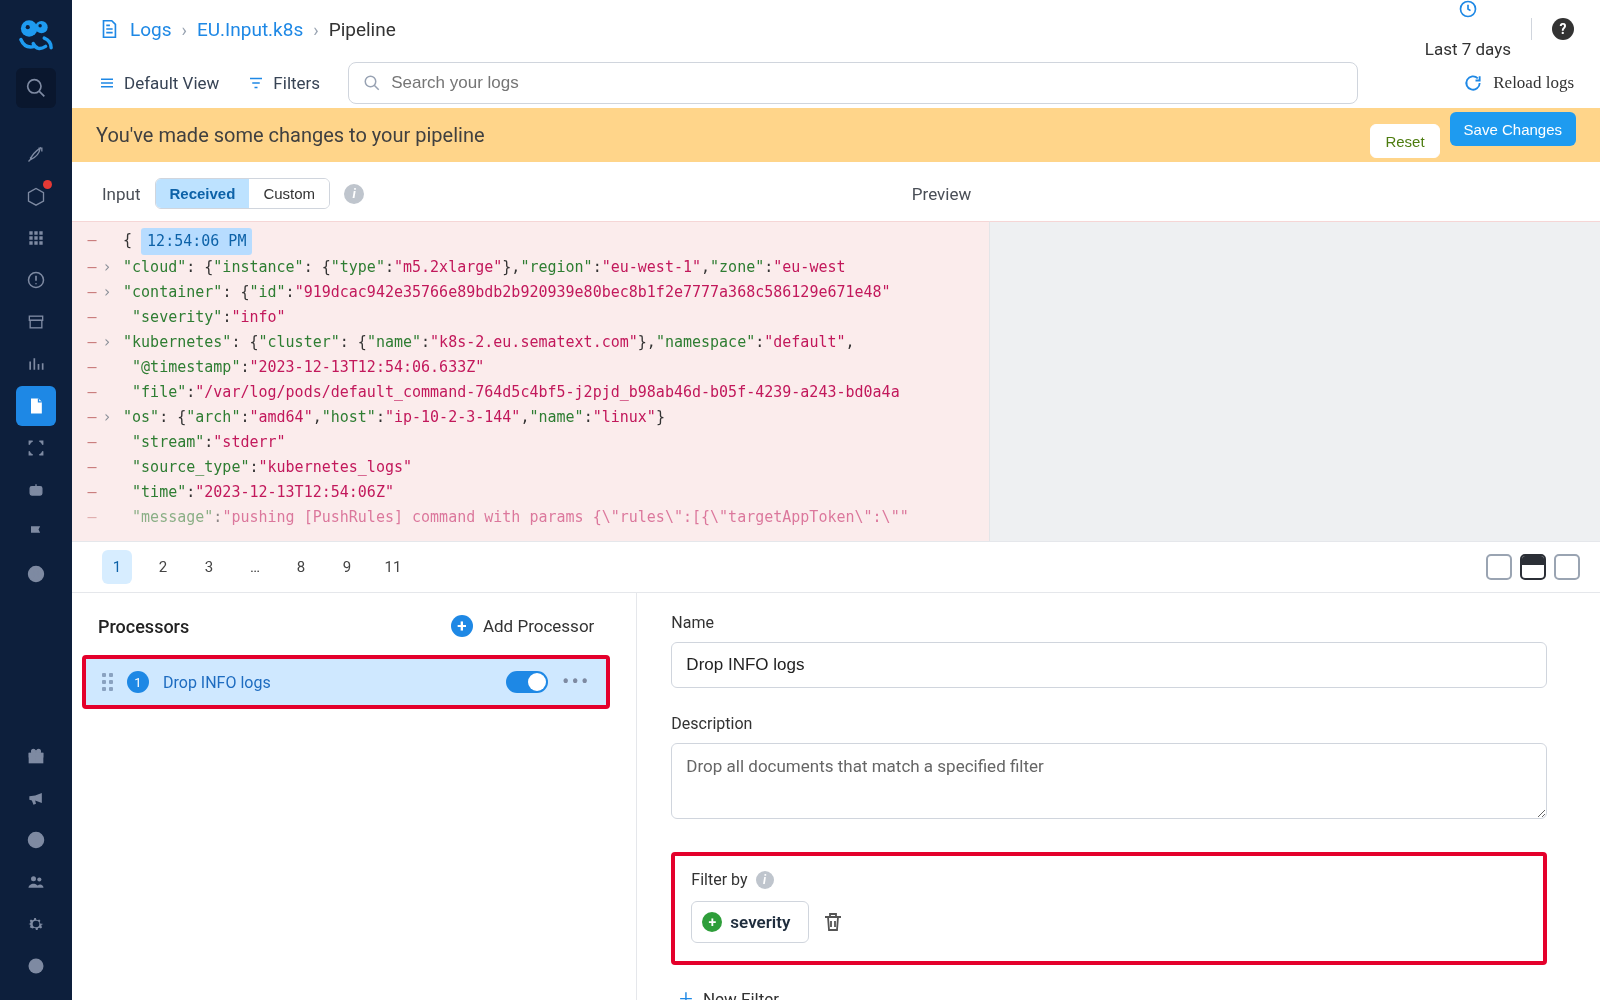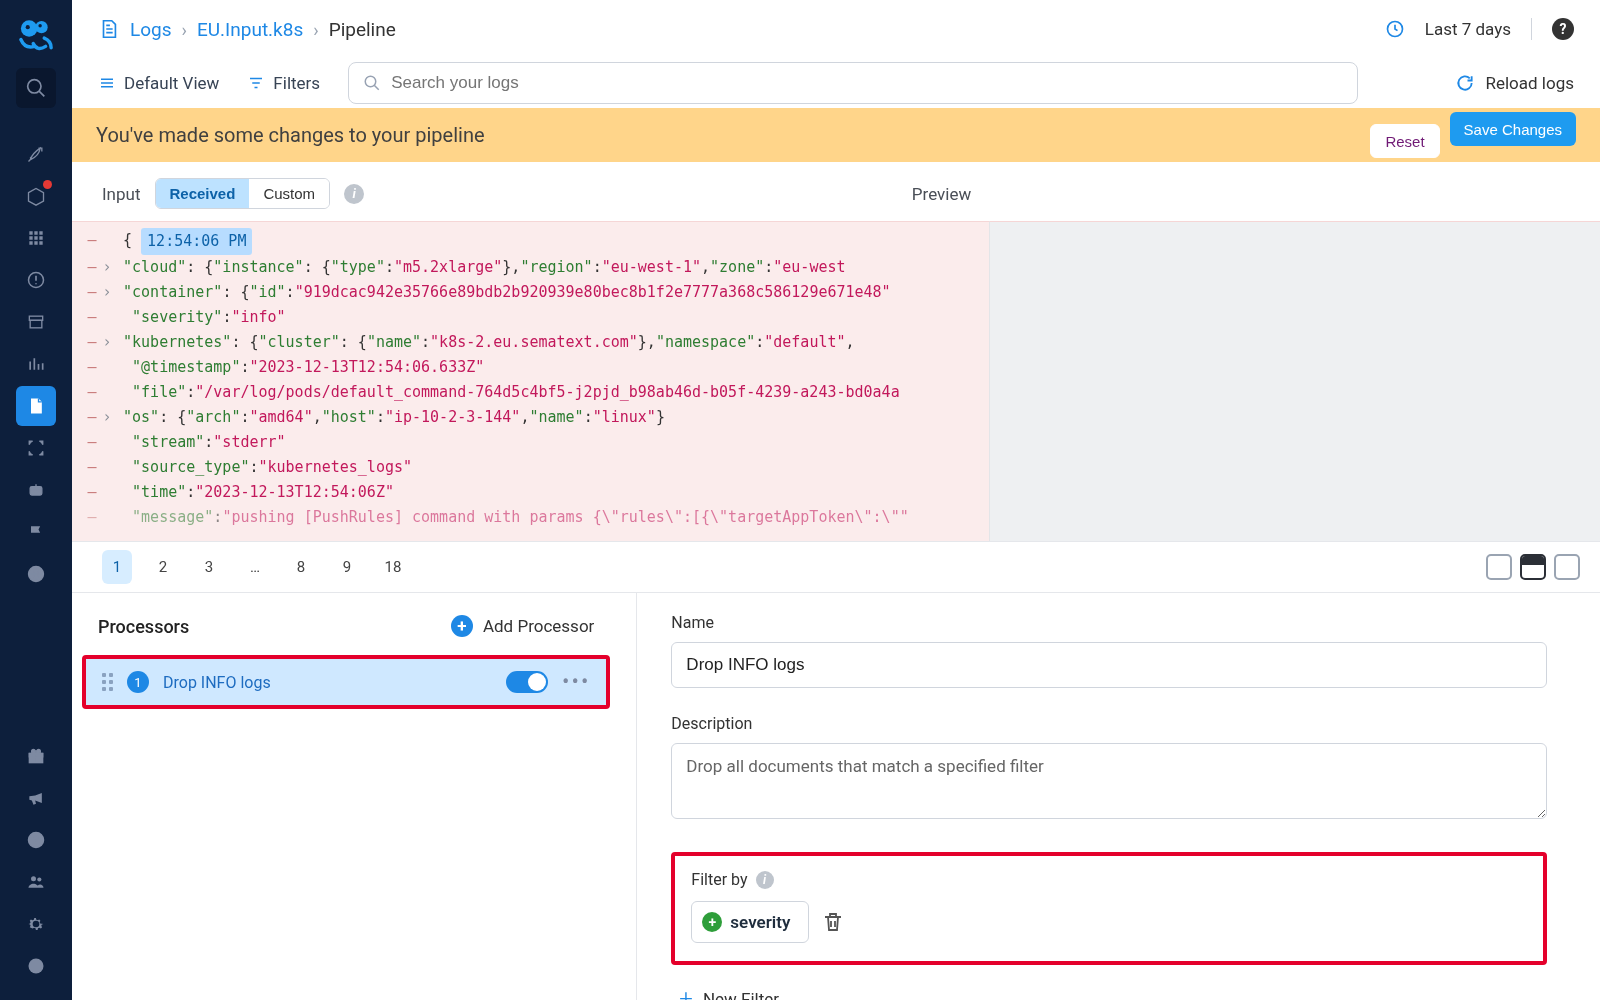--- a/index.html
+++ b/index.html
@@ -18,37 +18,37 @@
   .badge-dot{position:absolute;top:4px;right:4px;width:9px;height:9px;border-radius:50%;background:#e53935;}
   
   .main { flex:1; display:flex; flex-direction:column; min-width:0; }
   .topbar { height:58px; display:flex; align-items:center; padding:16px 26px;}
   .bc-icon{width:22px;height:22px;color:#1e88e5;display:flex;align-items:center;justify-content:center;margin-right:10px;}
   .bc-icon svg{width:22px;height:22px;fill:currentColor;}
   .crumb{font-size:19px;cursor:pointer;color:#1e88e5;}
   .crumb.current{color:#333;cursor:default;}
   .sep{color:#9aa4b2;margin:0 10px;font-size:18px;}
   .top-right{margin-left:auto;display:flex;align-items:center;gap:20px;}
-  .timerange{display:flex;align-items:center;gap:20px;color:#333;font-size:17px;}
+  .timerange{display:flex;align-items:center;gap:20px;color:#333;font-size:17px;flex-direction:column;}
   .timerange svg{width:20px;height:20px;fill:none;stroke:#1e88e5;stroke-width:2;}
   .vline{width:1px;height:22px;background:#d0d5dd;}
   .help-circle{width:22px;height:22px;border-radius:50%;background:#333;color:#fff;display:flex;align-items:center;justify-content:center;font-size:14px;font-weight:bold;}
   .toolbar{height:50px;display:flex;align-items:center;padding:0 26px;gap:28px;}
   .tool-link{display:flex;align-items:center;gap:8px;color:#384455;font-size:17px;cursor:pointer;}
   .tool-link svg{width:18px;height:18px;fill:none;stroke:#1e88e5;stroke-width:2;}
   .search-box{flex:1;max-width:1010px;height:42px;border:1px solid #d0d5dd;border-radius:8px;display:flex;align-items:center;padding:8px 14px;gap:10px;color:#98a2b3;}
   .search-box svg{width:18px;height:18px;fill:none;stroke:#98a2b3;stroke-width:2;}
   .search-box input{border:none;outline:none;flex:1;font-size:17px;color:#333;background:transparent;}
-  .reload{margin-left:auto;display:flex;align-items:flex-start;gap:10px;font-size:17px;color:#333;cursor:pointer;}
+  .reload{margin-left:auto;display:flex;align-items:flex-start;gap:10px;font-size:17px;color:#333;cursor:pointer;font-family:Liberation Serif, serif;}
   .reload svg{width:20px;height:20px;fill:none;stroke:#1e88e5;stroke-width:2.2;}
   .banner{background:#ffd58a;height:54px;display:flex;align-items:center;padding:0 24px;}
   .banner-text{font-size:20px;color:#404040;}
   .banner-actions{margin-left:auto;display:flex;gap:10px;}
   .btn{height:34px;border-radius:6px;padding:0 14px;font-size:15px;cursor:pointer;border:none;}
-  .btn-white{background:#fff;color:#701a75;border:1px solid #fff;margin-top:12px;}
+  .btn-white{background:#fff;color:#4d7c0f;border:1px solid #fff;margin-top:12px;}
   .btn-blue{background:#1e9bf0;color:#fff;}
   .row-heads{display:flex;}
   .input-head,.preview-head{padding:16px 30px 12px 30px;display:flex;align-items:center;gap:14px;}
   .input-head{width:53%;}
   .head-label{font-size:17px;color:#4a4f57;}
   .seg{display:flex;border:1px solid #d0d5dd;border-radius:6px;overflow:hidden;}
   .seg button{border:none;background:#fff;padding:6px 14px;font-size:15px;color:#333;cursor:pointer;}
   .seg button.on{background:#bde2ff;color:#0d62a8;font-weight:600;}
   .info-dot{width:20px;height:20px;border-radius:50%;background:#bfc5cd;color:#fff;display:flex;align-items:center;justify-content:center;font-size:13px;font-weight:bold;font-style:italic;}
   .panes{display:flex;height:320px;}
@@ -319,21 +319,21 @@
       <div class="code-pane right"></div>
     </div>
 
     <div class="pager">
       <div class="page on">1</div>
       <div class="page">2</div>
       <div class="page">3</div>
       <div class="page">…</div>
       <div class="page">8</div>
       <div class="page">9</div>
-      <div class="page">18</div>
+      <div class="page">11</div>
       <div class="layout-icons">
         <div class="li"></div>
         <div class="li sel"></div>
         <div class="li"></div>
       </div>
     </div>
 
     <div class="lower">
       <div class="processors">
         <div class="proc-head">

